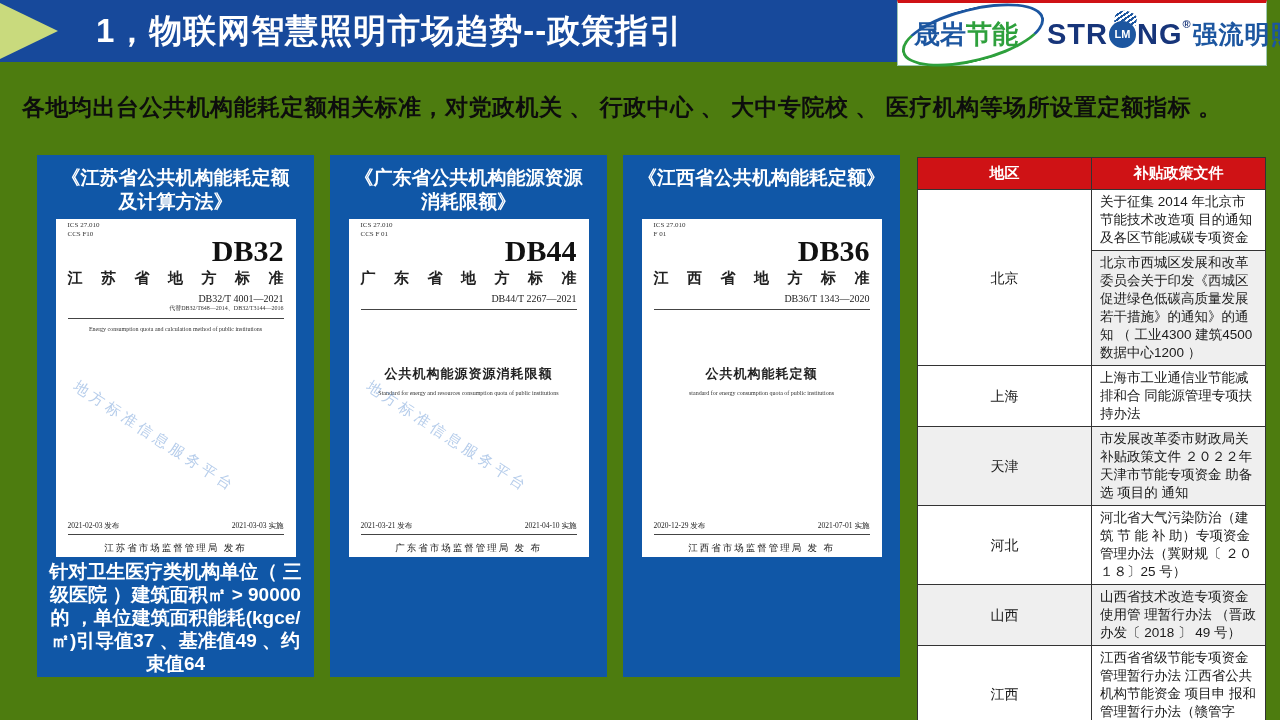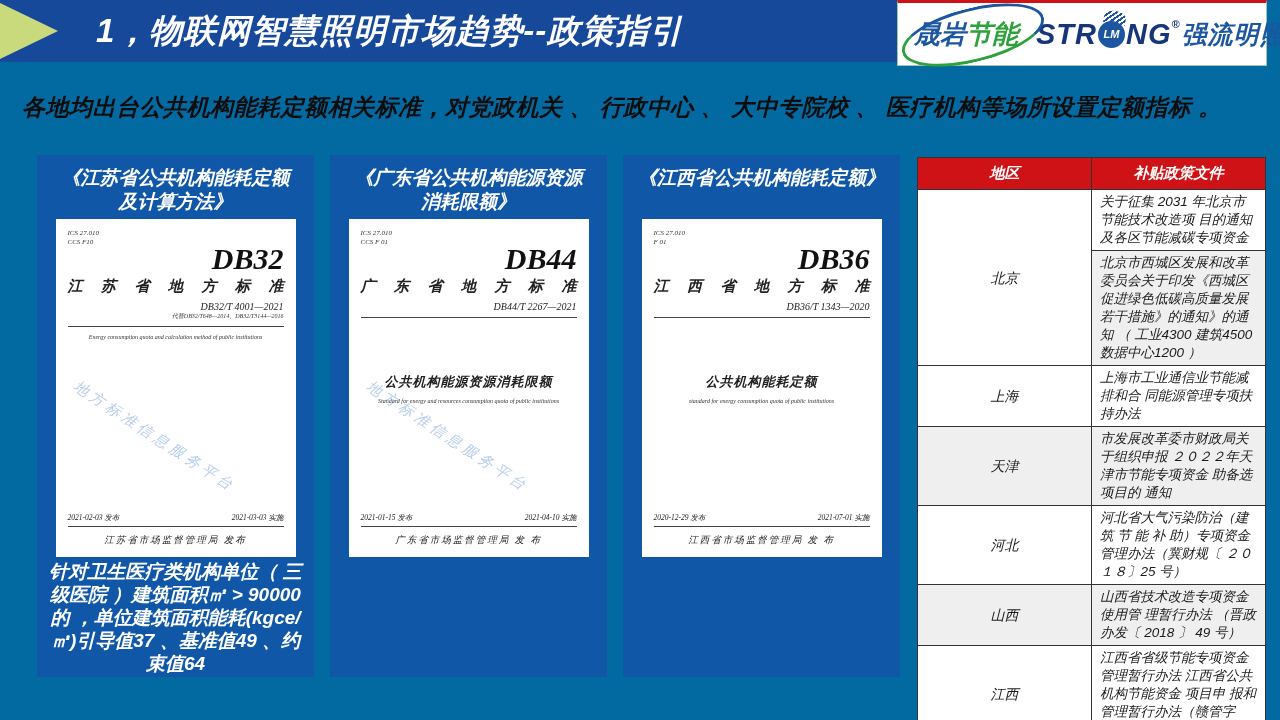--- a/index.html
+++ b/index.html
@@ -1,28 +1,28 @@
 <!DOCTYPE html>
 <html><head>
 <meta charset="utf-8">
 <style>
   html,body{margin:0;padding:0;background:#e8e8e8;}
-  .slide{position:relative;width:1280px;height:720px;background:#0369a1;overflow:hidden;
-         font-family:"Liberation Sans",sans-serif;font-style:italic;}
+  .slide{position:relative;width:1280px;height:720px;background:#4d7c0f;overflow:hidden;
+         font-family:"Liberation Sans",sans-serif;}
 
   
   .topbar{position:absolute;left:0;top:0;width:897px;height:62px;background:#17499b;}
   .arrow{position:absolute;left:0;top:3px;width:0;height:0;
          border-top:28px solid transparent;border-bottom:28px solid transparent;
          border-left:58px solid #c9da7d;}
   .slide-title{position:absolute;left:96px;top:0;height:62px;line-height:62px;
          color:#fff;font-size:33px;font-weight:bold;letter-spacing:1px;white-space:nowrap;}
   .logo-box{position:absolute;left:897px;top:0;width:370px;height:66px;background:#fff;
          border:1px solid #9ec7b2;border-top:3px solid #cf1215;box-sizing:border-box;
-         display:flex;align-items:center;padding:0 6px;gap:8px;}
+         display:flex;align-items:center;padding:0 6px;gap:19px;}
   .logo-sy{position:relative;font-weight:bold;font-size:26px;white-space:nowrap;padding:0 10px;}
   .sy-blue{color:#1c56a0;}.sy-green{color:#2ea03c;}
   .orbit1{position:absolute;left:-4px;top:-9px;width:140px;height:48px;border:3px solid transparent;
          border-top-color:#1c56a0;border-right-color:#1c56a0;border-radius:50%;transform:rotate(-14deg);}
   .orbit2{position:absolute;left:-4px;top:-9px;width:140px;height:48px;border:3px solid transparent;
          border-bottom-color:#2ea03c;border-left-color:#2ea03c;border-radius:50%;transform:rotate(-14deg);}
   .logo-strong{display:flex;align-items:center;font-weight:bold;color:#17357a;white-space:nowrap;}
   .str,.ng{font-size:29px;letter-spacing:1px;}
   .lm-circle{width:27px;height:27px;border-radius:50%;background:#1c56a0;color:#fff;
          display:flex;align-items:center;justify-content:center;font-size:11px;font-weight:bold;
@@ -36,21 +36,21 @@
   
   .subtitle{position:absolute;left:22px;top:92px;width:1240px;font-size:23px;font-weight:bold;
          color:#0d0d0d;letter-spacing:0.5px;line-height:30px;}
 
   
   .card{position:absolute;top:155px;width:277px;height:522px;background:#1057a7;
          display:flex;flex-direction:column;align-items:center;box-sizing:border-box;}
   .card1{left:37px;}.card2{left:330px;}.card3{left:623px;}
   .card-title{color:#fff;font-weight:bold;font-size:19px;line-height:24px;text-align:center;
          white-space:pre-line;margin-top:11px;min-height:48px;}
-  .doc{width:240px;height:338px;background:#fff;margin-top:5px;padding:10px 12px;box-sizing:border-box;
+  .doc{width:240px;height:338px;background:#fff;margin-top:5px;padding:2px 12px;box-sizing:border-box;
          display:flex;flex-direction:column;color:#222;position:relative;
          font-family:"Liberation Serif","Liberation Sans",serif;}
   .doc-ics{font-size:7px;line-height:9px;color:#333;}
   .doc-code{text-align:right;font-size:30px;line-height:28px;font-weight:bold;margin-top:-2px;
          font-family:"Liberation Serif",serif;color:#111;}
   .doc-region{font-size:15px;font-weight:bold;color:#222;margin-top:4px;width:100%;
          text-align-last:justify;white-space:nowrap;}
   .doc-number{font-size:10px;text-align:right;margin-top:5px;color:#222;}
   .doc-replace{font-size:6px;text-align:right;color:#333;}
   .doc-hr{border-top:1.5px solid #444;margin-top:5px;}
@@ -141,21 +141,21 @@
       </div>
       <div class="doc-code">DB44</div>
       <div class="doc-region">广 东 省 地 方 标 准</div>
       <div class="doc-number">DB44/T 2267—2021</div>
       <div class="doc-hr"></div>
       <div class="doc-title">公共机构能源资源消耗限额</div>
       <div class="doc-en">Standard for energy and resources consumption quota of public institutions</div>
       <div class="watermark">地方标准信息服务平台</div>
       <div class="doc-spacer"></div>
       <div class="doc-dates">
-        <span>2021-01-15 发布</span>
+        <span>2021-03-21 发布</span>
         <span>2021-04-10 实施</span>
       </div>
       <div class="doc-hr2"></div>
       <div class="doc-pub">广东省市场监督管理局  发 布</div>
     </div>
   </div>
 
   <div class="card card3">
     <div class="card-title">《江西省公共机构能耗定额》</div>
     <div class="doc">
@@ -180,32 +180,32 @@
   </div>
 
   <table class="policy-table">
     <tbody>
         <tr>
       <th>地区</th>
       <th>补贴政策文件</th>
     </tr>
     <tr class="w">
       <td class="region" rowspan="2">北京</td>
-      <td>关于征集 2031 年北京市节能技术改造项 目的通知及各区节能减碳专项资金</td>
+      <td>关于征集 2014 年北京市节能技术改造项 目的通知及各区节能减碳专项资金</td>
     </tr>
     <tr class="g">
       <td>北京市西城区发展和改革委员会关于印发《西城区促进绿色低碳高质量发展 若干措施》的通知》的通知 （ 工业4300 建筑4500 数据中心1200 ）</td>
     </tr>
     <tr class="w">
       <td class="region">上海</td>
       <td>上海市工业通信业节能减 排和合 同能源管理专项扶持办法</td>
     </tr>
     <tr class="g">
       <td class="region">天津</td>
-      <td>市发展改革委市财政局关 于组织申报 ２０２２年天津市节能专项资金 助备选 项目的 通知</td>
+      <td>市发展改革委市财政局关 补贴政策文件 ２０２２年天津市节能专项资金 助备选 项目的 通知</td>
     </tr>
     <tr class="w">
       <td class="region">河北</td>
       <td>河北省大气污染防治（建 筑 节 能 补 助）专项资金管理办法（冀财规〔 ２０１８〕25 号）</td>
     </tr>
     <tr class="g">
       <td class="region">山西</td>
       <td>山西省技术改造专项资金 使用管 理暂行办法 （晋政办发〔 2018 〕 49 号）</td>
     </tr>
     <tr class="w">

